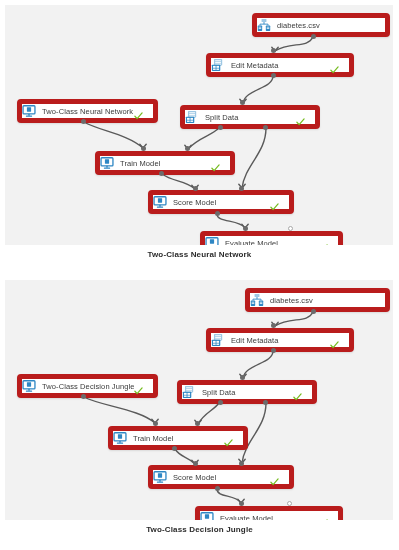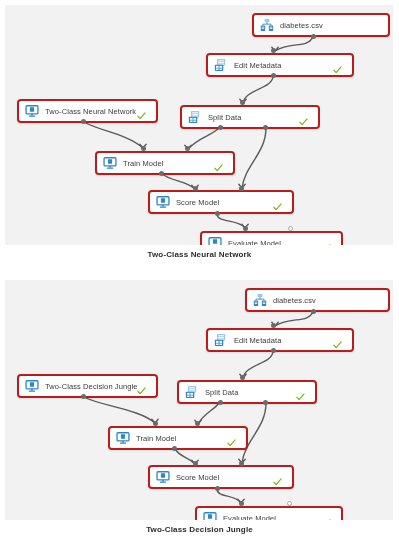--- a/index.html
+++ b/index.html
@@ -19,27 +19,26 @@
     left:5px; top:5px;
     width:388px; height:240px;
     background:#f2f2f2;
     overflow:hidden;
   }
   .edges{position:absolute;left:0;top:0;width:388px;height:240px;pointer-events:none;}
   .node{
     position:absolute;
     height:24px;
     background:#ffffff;
-    border:2px solid #b91c1c;
+    border:5px solid #b91c1c;
     border-radius:4px;
     box-shadow:0 1px 2px rgba(0,0,0,0.10);
     display:flex;
     align-items:center;
     box-sizing:border-box;
-    padding-left:6px;
   }
   .node .ic{
     width:14px;height:14px;
     flex:0 0 14px;
     display:block;
     margin-right:6px;
   }
   .node .lbl{
     font-size:7.5px;
     color:#3a3a3a;

